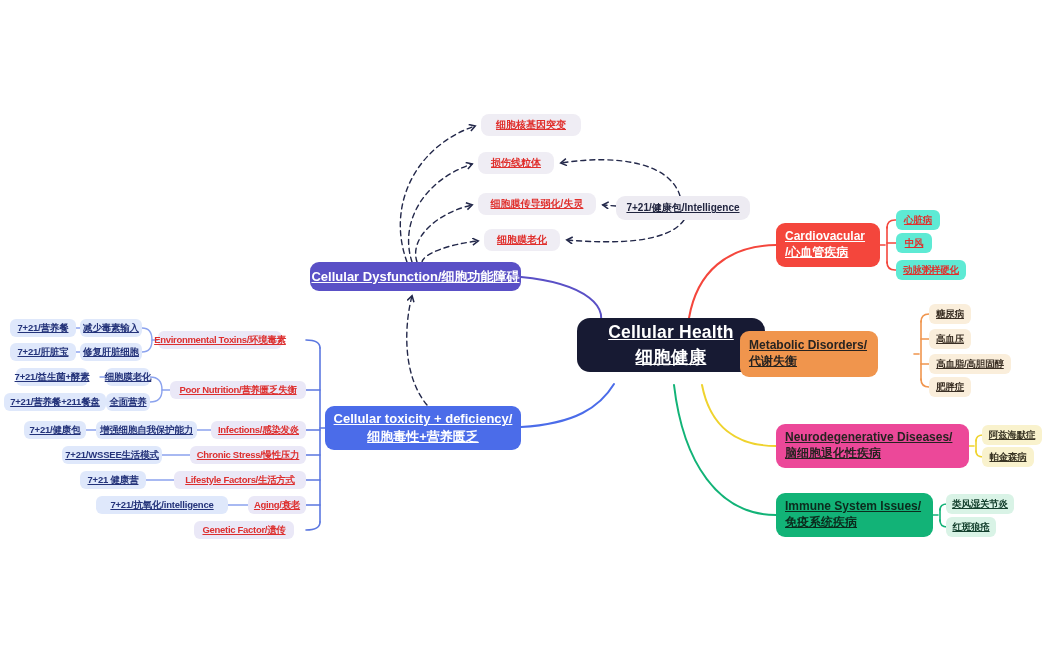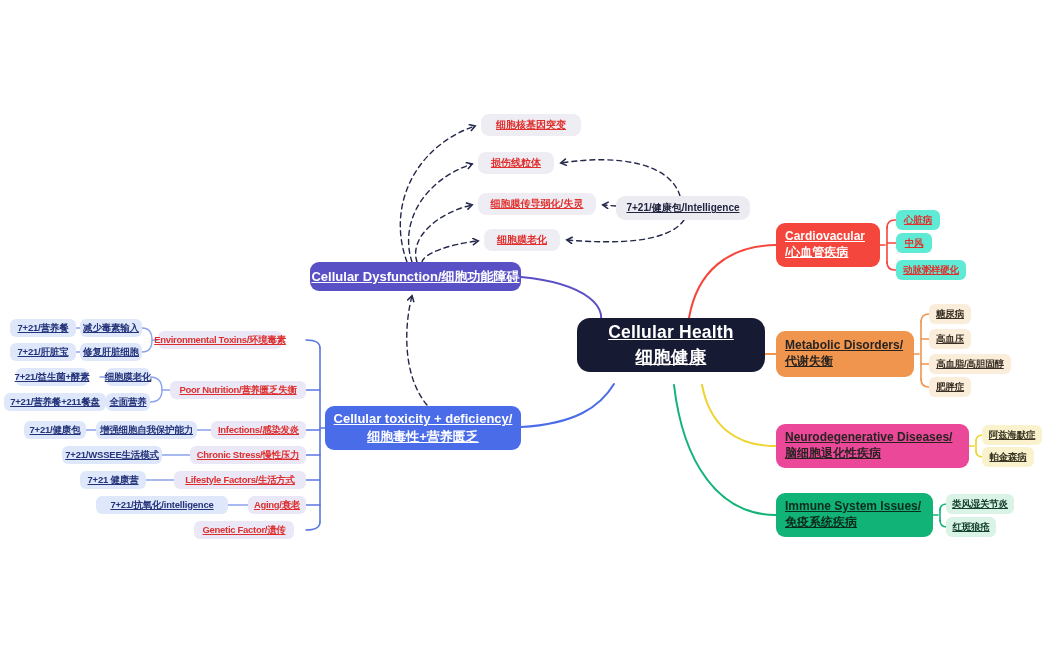--- a/index.html
+++ b/index.html
@@ -136,21 +136,21 @@
 
   <div class="n center" style="left:577px;top:318px;width:188px;height:54px">
     <span>Cellular Health</span>
     <span>细胞健康</span>
   </div>
 
   <div class="n branch cardio" style="left:776px;top:223px;width:104px;height:44px">
     <span>Cardiovacular</span>
     <span>/心血管疾病</span>
   </div>
-  <div class="n branch metab" style="left:776px;top:331px;width:138px;height:46px">
+  <div class="n branch metab" style="left:740px;top:331px;width:138px;height:46px">
     <span>Metabolic Disorders/</span>
     <span>代谢失衡</span>
   </div>
   <div class="n branch neuro" style="left:776px;top:424px;width:193px;height:44px">
     <span>Neurodegenerative Diseases/</span>
     <span>脑细胞退化性疾病</span>
   </div>
   <div class="n branch immune" style="left:776px;top:493px;width:157px;height:44px">
     <span>Immune System Issues/</span>
     <span>免疫系统疾病</span>

